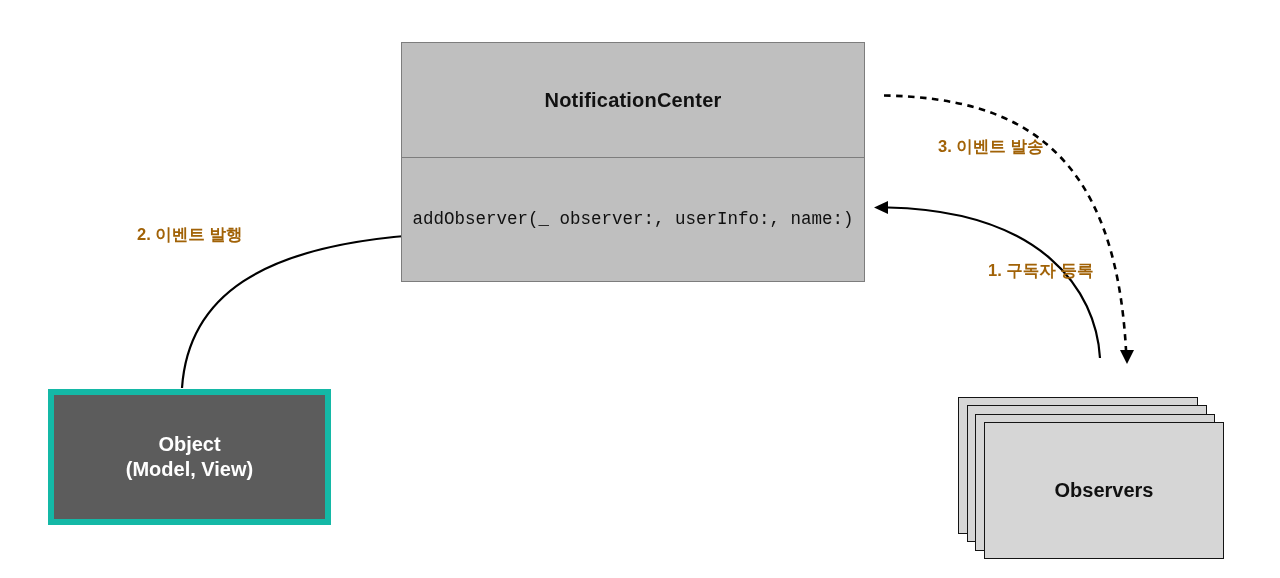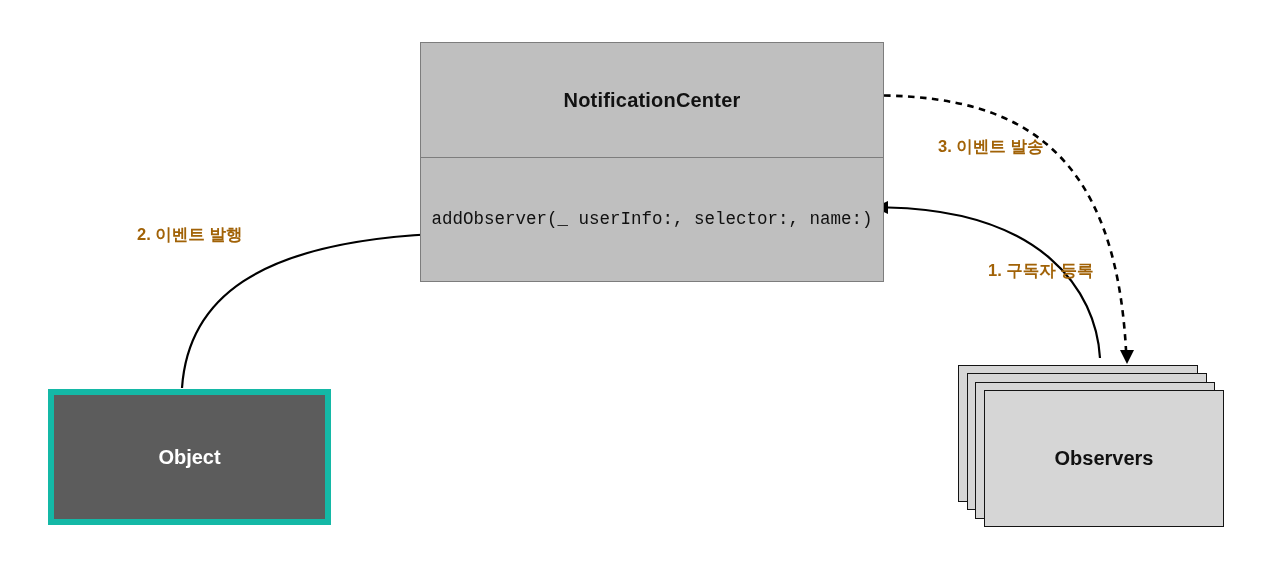--- a/index.html
+++ b/index.html
@@ -20,21 +20,21 @@
   .arrows-layer {
     position: absolute;
     left: 0; top: 0;
     width: 1280px; height: 578px;
     pointer-events: none;
   }
 
   
   .nc-box {
     position: absolute;
-    left: 420px; top: 42px;
+    left: 401px; top: 42px;
     width: 464px; height: 240px;
     background: #bfbfbf;
     border: 1px solid #7d7d7d;
     box-sizing: border-box;
     display: flex;
     flex-direction: column;
   }
   .nc-top {
     height: 114px;
     display: flex;
@@ -90,20 +90,21 @@
     position: absolute;
     left: 958px; top: 365px;
     width: 268px; height: 164px;
   }
   .observer-card {
     position: absolute;
     width: 240px; height: 137px;
     background: #d6d6d6;
     border: 1.5px solid #141414;
     box-sizing: border-box;
+    margin-top: 32px;
   }
   .observer-card.c0 { left: 0px;  top: 0px; }
   .observer-card.c1 { left: 9px;  top: 8px; }
   .observer-card.c2 { left: 17px; top: 17px; }
   .observer-card.c3 {
     left: 26px; top: 25px;
     display: flex;
     align-items: center;
     justify-content: center;
   }
@@ -140,26 +141,27 @@
 
     <path d="M 884 95.5 C 1020 98 1115 150 1126 350" fill="none" stroke="#000000" stroke-width="2.6" stroke-dasharray="6.5 5.5"></path>
     <polygon points="1127,364 1120,350 1134,350" fill="#000000"></polygon>
   </svg>
 
   <div class="nc-box">
     <div class="nc-top">
       <span class="nc-title">NotificationCenter</span>
     </div>
     <div class="nc-bottom">
-      <div class="nc-method">addObserver(_ userInfo:, selector:, name:)</div>
+      <div class="nc-method">addObserver(_ observer:, userInfo:, name:)</div>
     </div>
   </div>
 
   <div class="object-box">
     <div class="object-line">Object</div>
+    <div class="object-line">(Model, View)</div>
   </div>
 
   <div class="observers-stack">
     <div class="observer-card c0"></div>
     <div class="observer-card c1"></div>
     <div class="observer-card c2"></div>
     <div class="observer-card c3">
       <span class="observers-label">Observers</span>
     </div>
   </div>

